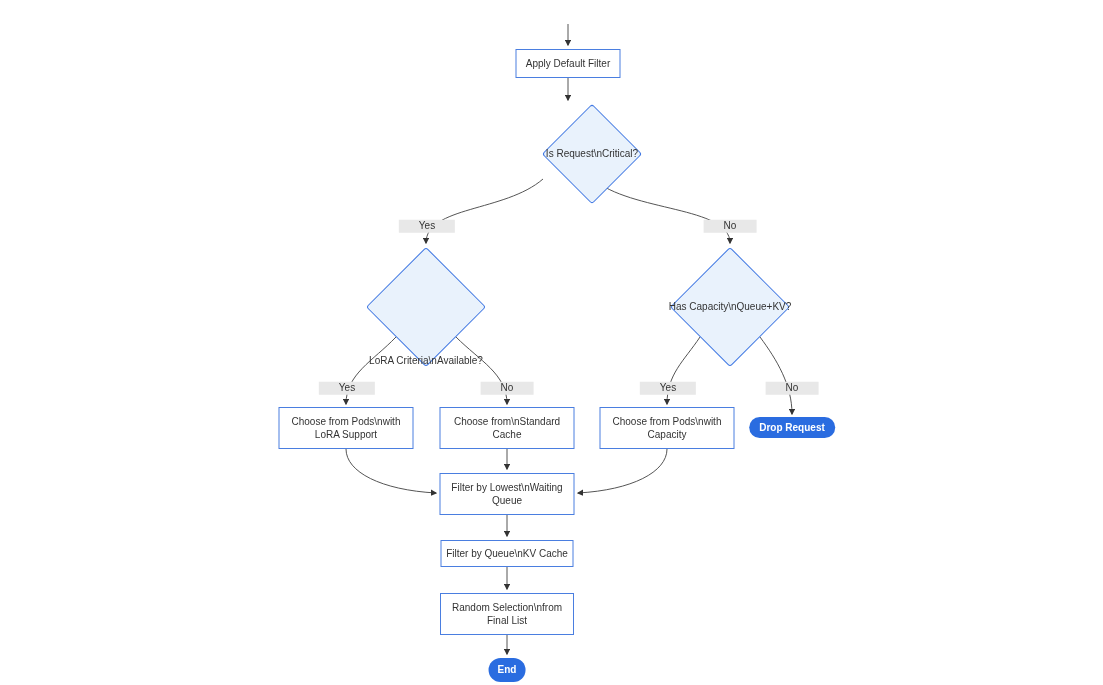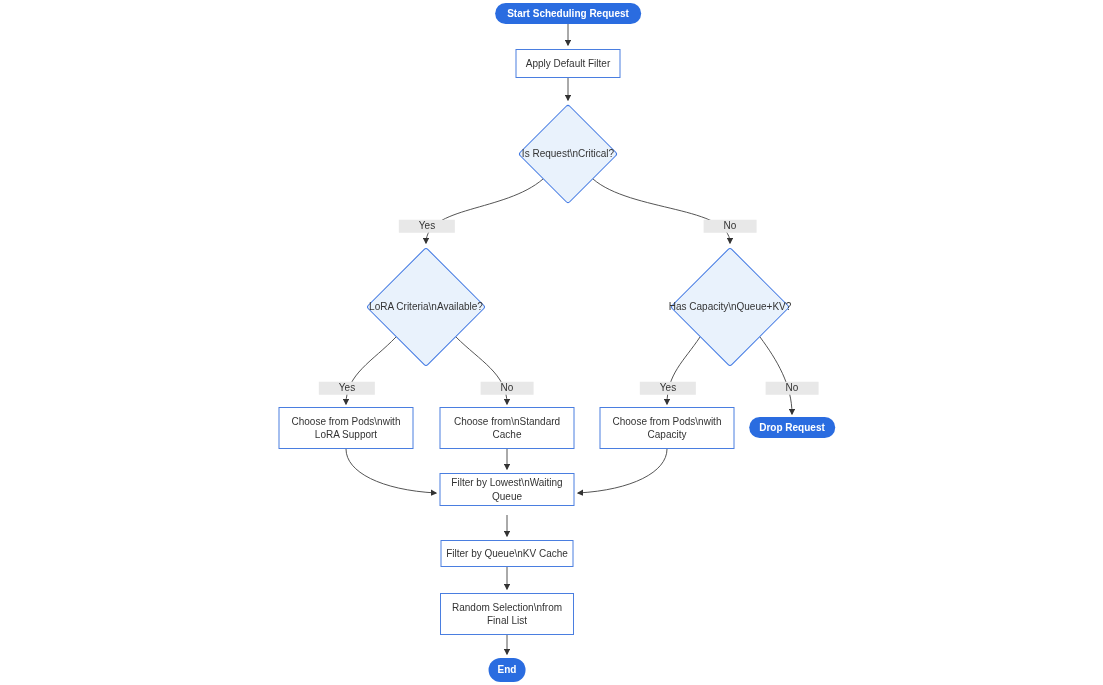--- a/index.html
+++ b/index.html
@@ -87,34 +87,31 @@
     <path class="epath" d="M700,337 C684,361 667,374 667,404" marker-end="url(#arrow)"></path>
     <path class="epath" d="M760,337 C777,360 792,385 792,414" marker-end="url(#arrow)"></path>
     <path class="epath" d="M346,449 C346,472 381,490 436,493" marker-end="url(#arrow)"></path>
     <path class="epath" d="M507,449 L507,469" marker-end="url(#arrow)"></path>
     <path class="epath" d="M667,449 C667,472 632,490 578,493" marker-end="url(#arrow)"></path>
     <path class="epath" d="M507,515 L507,536" marker-end="url(#arrow)"></path>
     <path class="epath" d="M507,567 L507,589" marker-end="url(#arrow)"></path>
     <path class="epath" d="M507,635 L507,654" marker-end="url(#arrow)"></path>
   </svg>
 
-  <div class="node stadium" style="left:568px;top:3px;height:21px;">
-    <span class="nline">Start Scheduling Request</span>
-  </div>
 
   <div class="node rect" style="left:568px;top:49px;width:105px;height:29px;">
     <span class="nline">Apply Default Filter</span>
   </div>
 
-  <div class="node diamond" style="left:568px;top:104px;width:100px;height:100px;">
+  <div class="node diamond" style="left:592px;top:104px;width:100px;height:100px;">
     <div class="dshape" style="width:71px;height:71px;"></div>
     <span class="nline">Is Request\nCritical?</span>
   </div>
 
-  <div class="node diamond" style="left:426px;top:247px;width:120px;height:120px;">
+  <div class="node diamond" style="left:426px;top:247px;width:120px;height:120px;justify-content:flex-end;">
     <div class="dshape" style="width:85px;height:85px;"></div>
     <span class="nline">LoRA Criteria\nAvailable?</span>
   </div>
 
   <div class="node diamond" style="left:730px;top:247px;width:120px;height:120px;">
     <div class="dshape" style="width:85px;height:85px;"></div>
     <span class="nline">Has Capacity\nQueue+KV?</span>
   </div>
 
   <div class="node rect" style="left:346px;top:407px;width:135px;height:42px;">
@@ -129,21 +126,21 @@
 
   <div class="node rect" style="left:667px;top:407px;width:135px;height:42px;">
     <span class="nline">Choose from Pods\nwith</span>
     <span class="nline">Capacity</span>
   </div>
 
   <div class="node stadium" style="left:792px;top:417px;height:21px;padding:0 10px;">
     <span class="nline">Drop Request</span>
   </div>
 
-  <div class="node rect" style="left:507px;top:473px;width:135px;height:33px;">
+  <div class="node rect" style="left:507px;top:473px;width:135px;height:42px;">
     <span class="nline">Filter by Lowest\nWaiting</span>
     <span class="nline">Queue</span>
   </div>
 
   <div class="node rect" style="left:507px;top:540px;width:133px;height:27px;">
     <span class="nline">Filter by Queue\nKV Cache</span>
   </div>
 
   <div class="node rect" style="left:507px;top:593px;width:134px;height:42px;">
     <span class="nline">Random Selection\nfrom</span>

